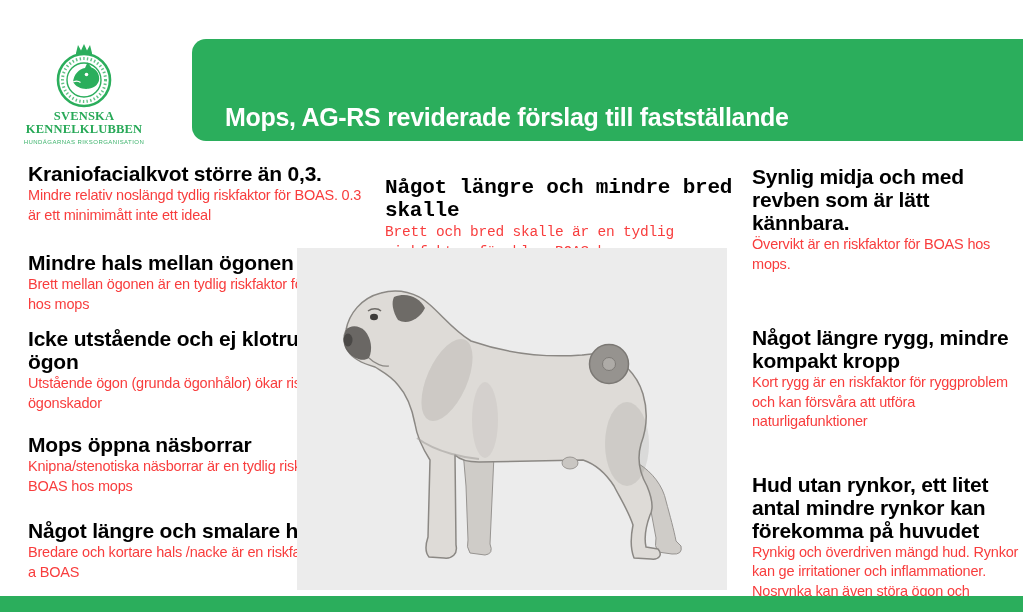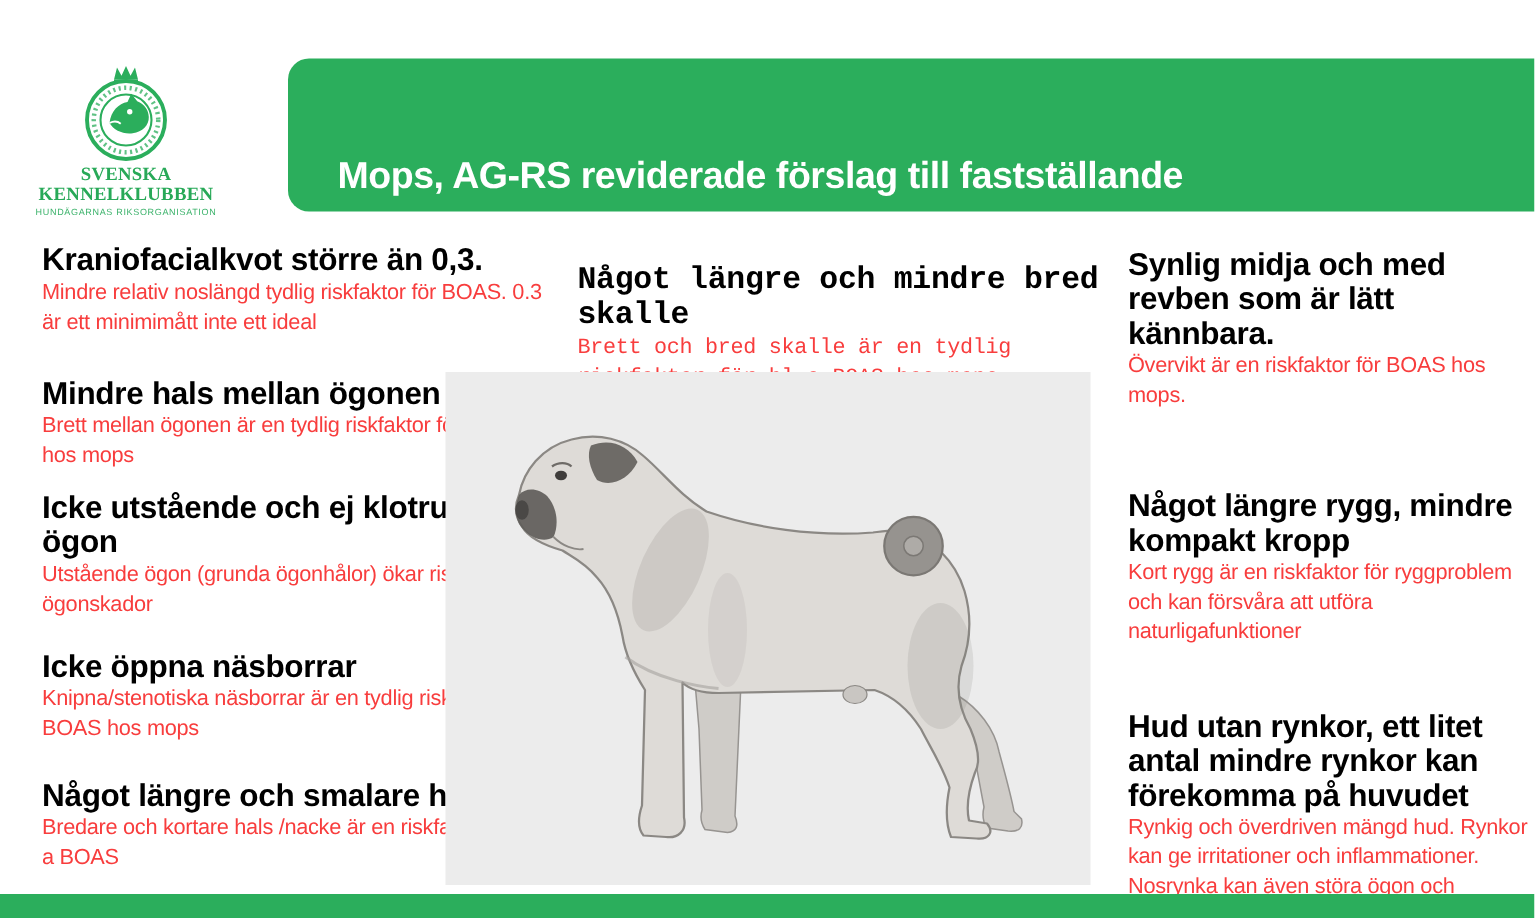--- a/index.html
+++ b/index.html
@@ -96,21 +96,21 @@
     </div>
     <div class="sec">
       <div class="sec-heading">Mindre hals mellan ögonen</div>
       <div class="sec-body">Brett mellan ögonen är en tydlig riskfaktor för BOAS hos mops</div>
     </div>
     <div class="sec">
       <div class="sec-heading">Icke utstående och ej klotrunda ögon</div>
       <div class="sec-body">Utstående ögon (grunda ögonhålor) ökar risk för ögonskador</div>
     </div>
     <div class="sec">
-      <div class="sec-heading">Icke öppna näsborrar</div>
+      <div class="sec-heading">Mops öppna näsborrar</div>
       <div class="sec-body">Knipna/stenotiska näsborrar är en tydlig riskfaktor för BOAS hos mops</div>
     </div>
     <div class="sec">
       <div class="sec-heading">Något längre och smalare hals</div>
       <div class="sec-body">Bredare och kortare hals /nacke är en riskfaktor för bl a BOAS</div>
     </div>
   </div>
 
   <div class="col col-center-text">
     <div class="sec">

